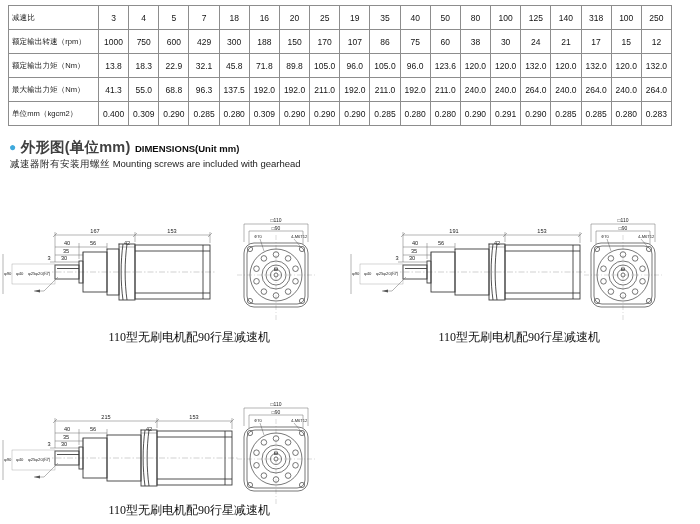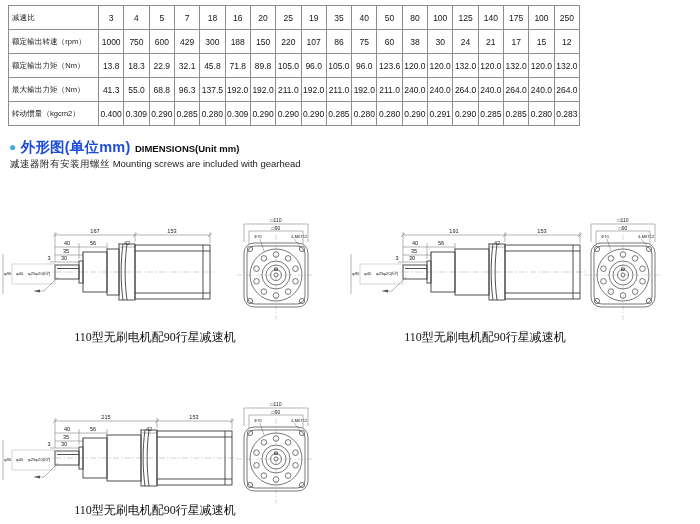--- a/index.html
+++ b/index.html
@@ -1,50 +1,50 @@
 <!DOCTYPE html>
 <html><head>
 <meta charset="utf-8">
 <style>
   html,body{margin:0;padding:0;}
   body{width:700px;height:524px;background:#ffffff;position:relative;
        font-family:"Liberation Sans",sans-serif;color:#1a1a1a;overflow:hidden;}
 
   
-  .spec-table{position:absolute;left:8px;top:5px;width:572px;border-collapse:collapse;
+  .spec-table{position:absolute;left:8px;top:5px;width:664px;border-collapse:collapse;
               table-layout:fixed;border:1.4px solid #555;}
   .spec-table td{border:1px solid #8d8d8d;text-align:center;vertical-align:middle;
                  font-size:8.5px;height:23px;padding:0;color:#141414;}
   .spec-table td.rowhead{text-align:left;padding-left:3px;font-size:7.6px;color:#222;}
   .spec-table col.c-head{width:90px;}
 
   
   .sec{position:absolute;left:9px;top:138px;white-space:nowrap;}
   .sec .bullet{color:#3fa9dc;font-size:12px;vertical-align:1px;}
-  .sec .t-cn{font-size:14.5px;font-weight:bold;color:#1d4ed8;letter-spacing:0.2px;}
+  .sec .t-cn{font-size:14.5px;font-weight:bold;color:#404040;letter-spacing:0.2px;}
   .sec .t-en{font-size:9.5px;font-weight:bold;color:#0d0d0d;}
   .note{position:absolute;left:10px;top:158px;white-space:nowrap;font-size:9.5px;color:#222;}
   .note .n-cn{letter-spacing:0.5px;}
 
   
   svg{position:absolute;overflow:visible;}
   .g-dim line,.g-dim path{stroke:#6a6a6a;stroke-width:0.5;fill:none;}
   .g-ln rect,.g-ln line,.g-ln path{stroke:#3d3d3d;stroke-width:0.9;fill:none;}
   line.cl{stroke:#8a8a8a;stroke-width:0.4;stroke-dasharray:6 2 1.5 2;}
   rect.thin{stroke:#9a9a9a;stroke-width:0.4;fill:none;}
   text.d{font-family:"Liberation Sans",sans-serif;font-size:5.6px;fill:#1d1d1d;text-anchor:middle;}
   text.s{font-family:"Liberation Sans",sans-serif;font-size:4.2px;fill:#2a2a2a;}
   polygon.arr{fill:#555;stroke:none;}
   .endview rect,.endview circle{stroke:#3d3d3d;stroke-width:0.7;fill:none;}
   .endview .g-dim line,.endview .g-dim path{stroke:#6a6a6a;stroke-width:0.5;fill:none;}
   .endview line.clx{stroke:#9b9b9b;stroke-width:0.35;stroke-dasharray:5 2 1 2;}
   .endview text.d{font-size:5px;}
   .endview text.s2{font-family:"Liberation Sans",sans-serif;font-size:4.1px;fill:#2a2a2a;}
 
-  .cap{position:absolute;width:230px;text-align:center;
+  .cap{position:absolute;width:230px;text-align:right;
        font-family:"Liberation Serif",serif;font-size:12px;color:#0f0f0f;white-space:nowrap;}
 </style>
 </head>
 <body>
 
 <table class="spec-table">
   <colgroup>
     <col class="c-head">
   </colgroup>
   <tbody>
@@ -59,34 +59,34 @@
         <td>20</td>
         <td>25</td>
         <td>19</td>
         <td>35</td>
         <td>40</td>
         <td>50</td>
         <td>80</td>
         <td>100</td>
         <td>125</td>
         <td>140</td>
-        <td>175</td>
+        <td>318</td>
         <td>100</td>
         <td>250</td>
       </tr>
       <tr>
         <td class="rowhead">额定输出转速（rpm）</td>
         <td>1000</td>
         <td>750</td>
         <td>600</td>
         <td>429</td>
         <td>300</td>
         <td>188</td>
         <td>150</td>
-        <td>220</td>
+        <td>170</td>
         <td>107</td>
         <td>86</td>
         <td>75</td>
         <td>60</td>
         <td>38</td>
         <td>30</td>
         <td>24</td>
         <td>21</td>
         <td>17</td>
         <td>15</td>
@@ -130,21 +130,21 @@
         <td>211.0</td>
         <td>240.0</td>
         <td>240.0</td>
         <td>264.0</td>
         <td>240.0</td>
         <td>264.0</td>
         <td>240.0</td>
         <td>264.0</td>
       </tr>
       <tr>
-        <td class="rowhead">转动惯量（kgcm2）</td>
+        <td class="rowhead">单位mm（kgcm2）</td>
         <td>0.400</td>
         <td>0.309</td>
         <td>0.290</td>
         <td>0.285</td>
         <td>0.280</td>
         <td>0.309</td>
         <td>0.290</td>
         <td>0.290</td>
         <td>0.290</td>
         <td>0.285</td>

